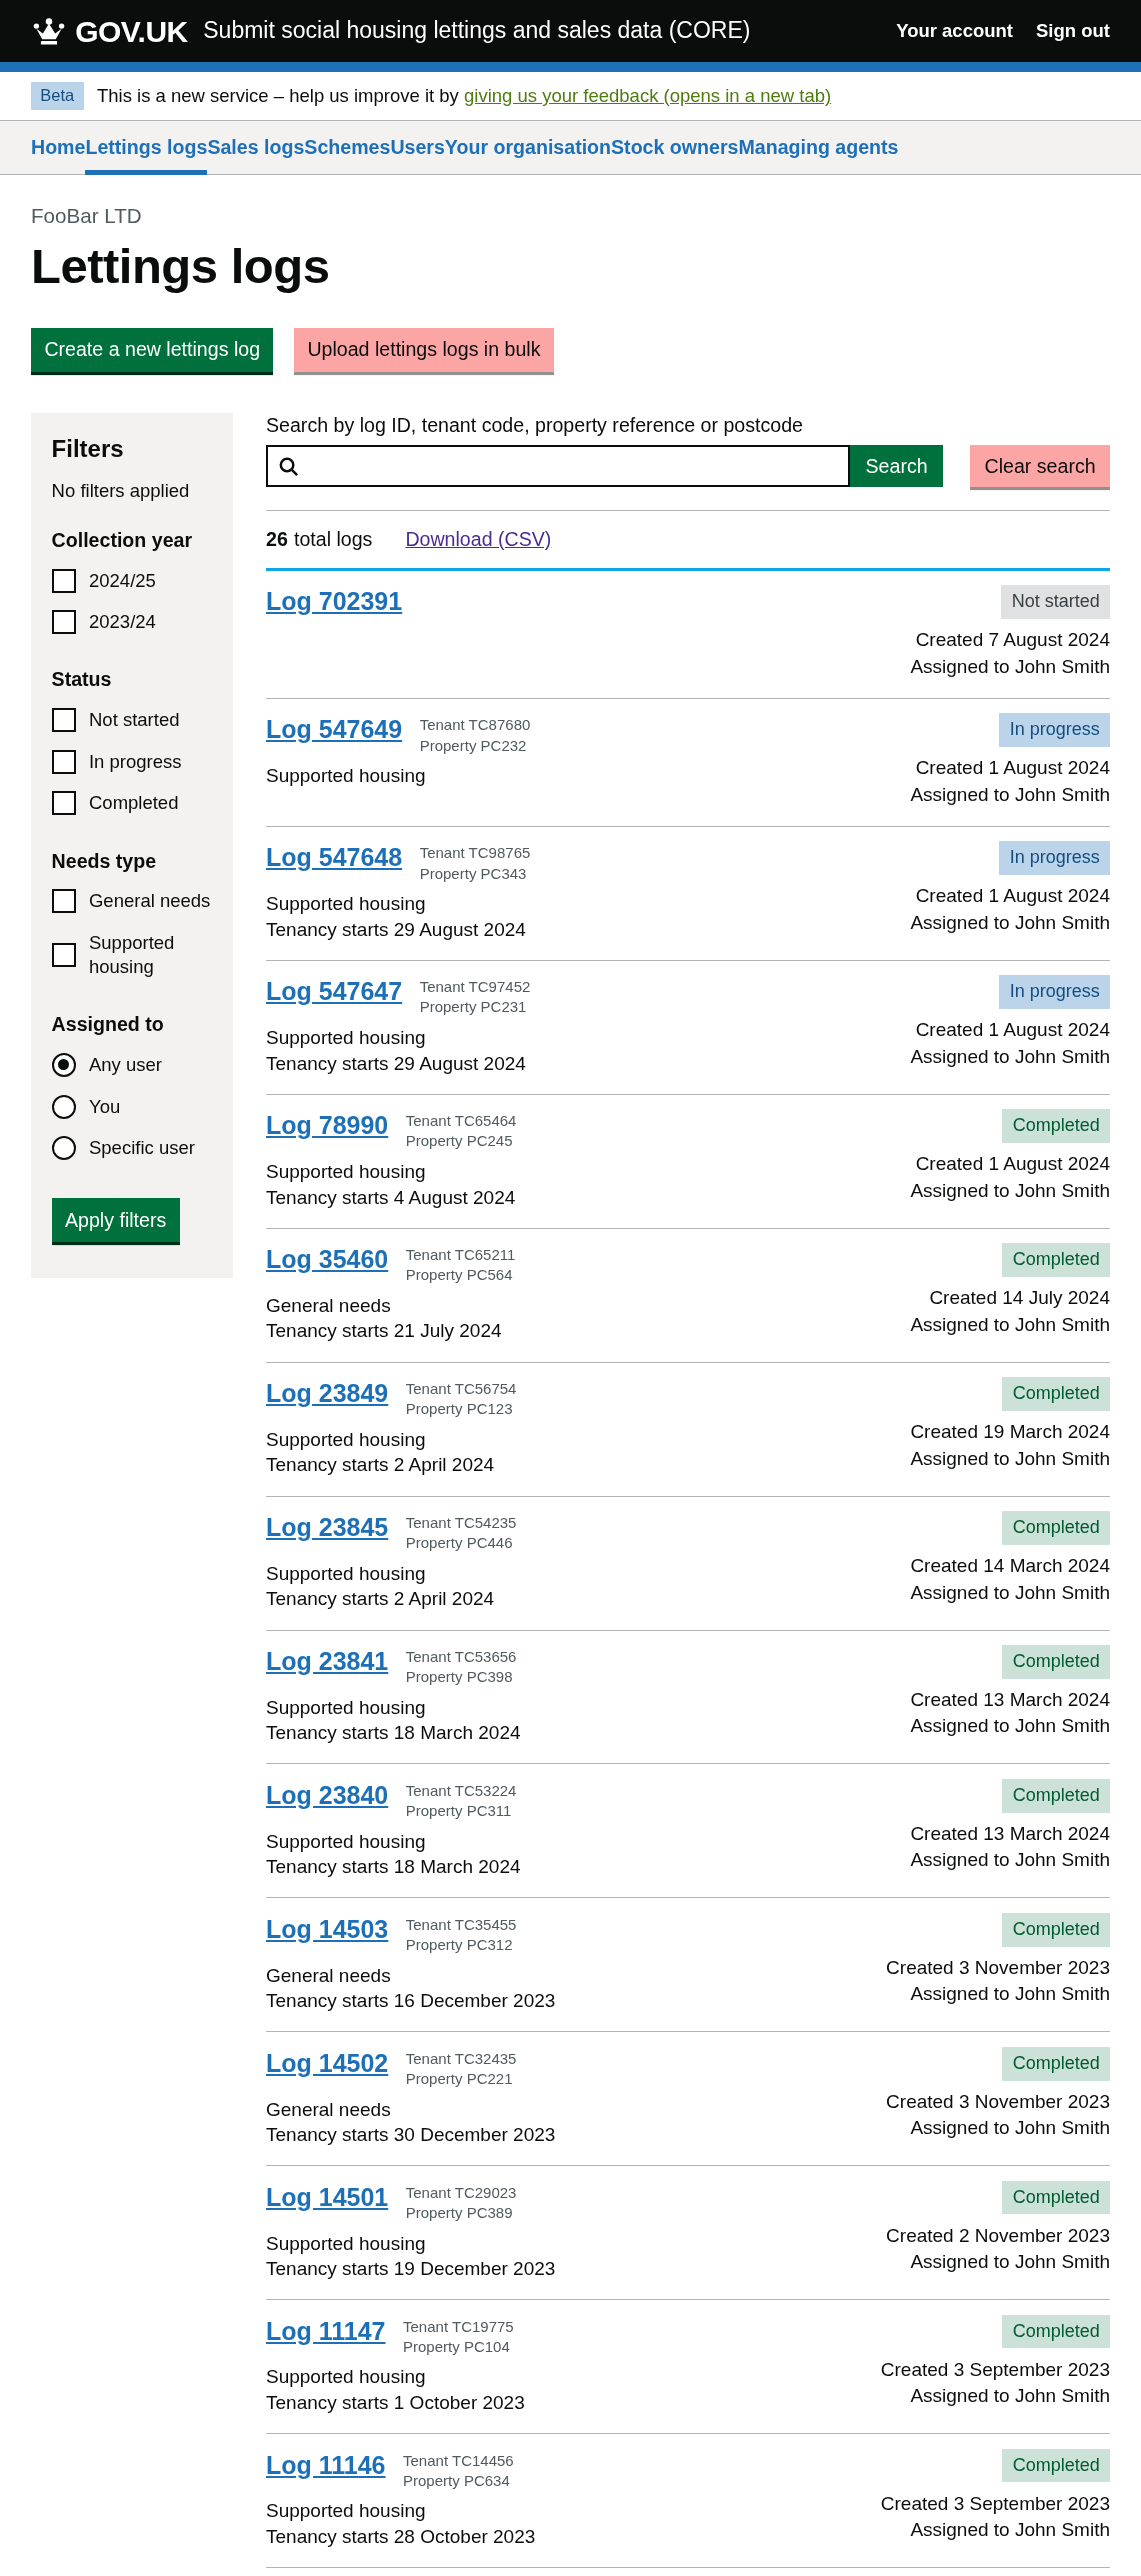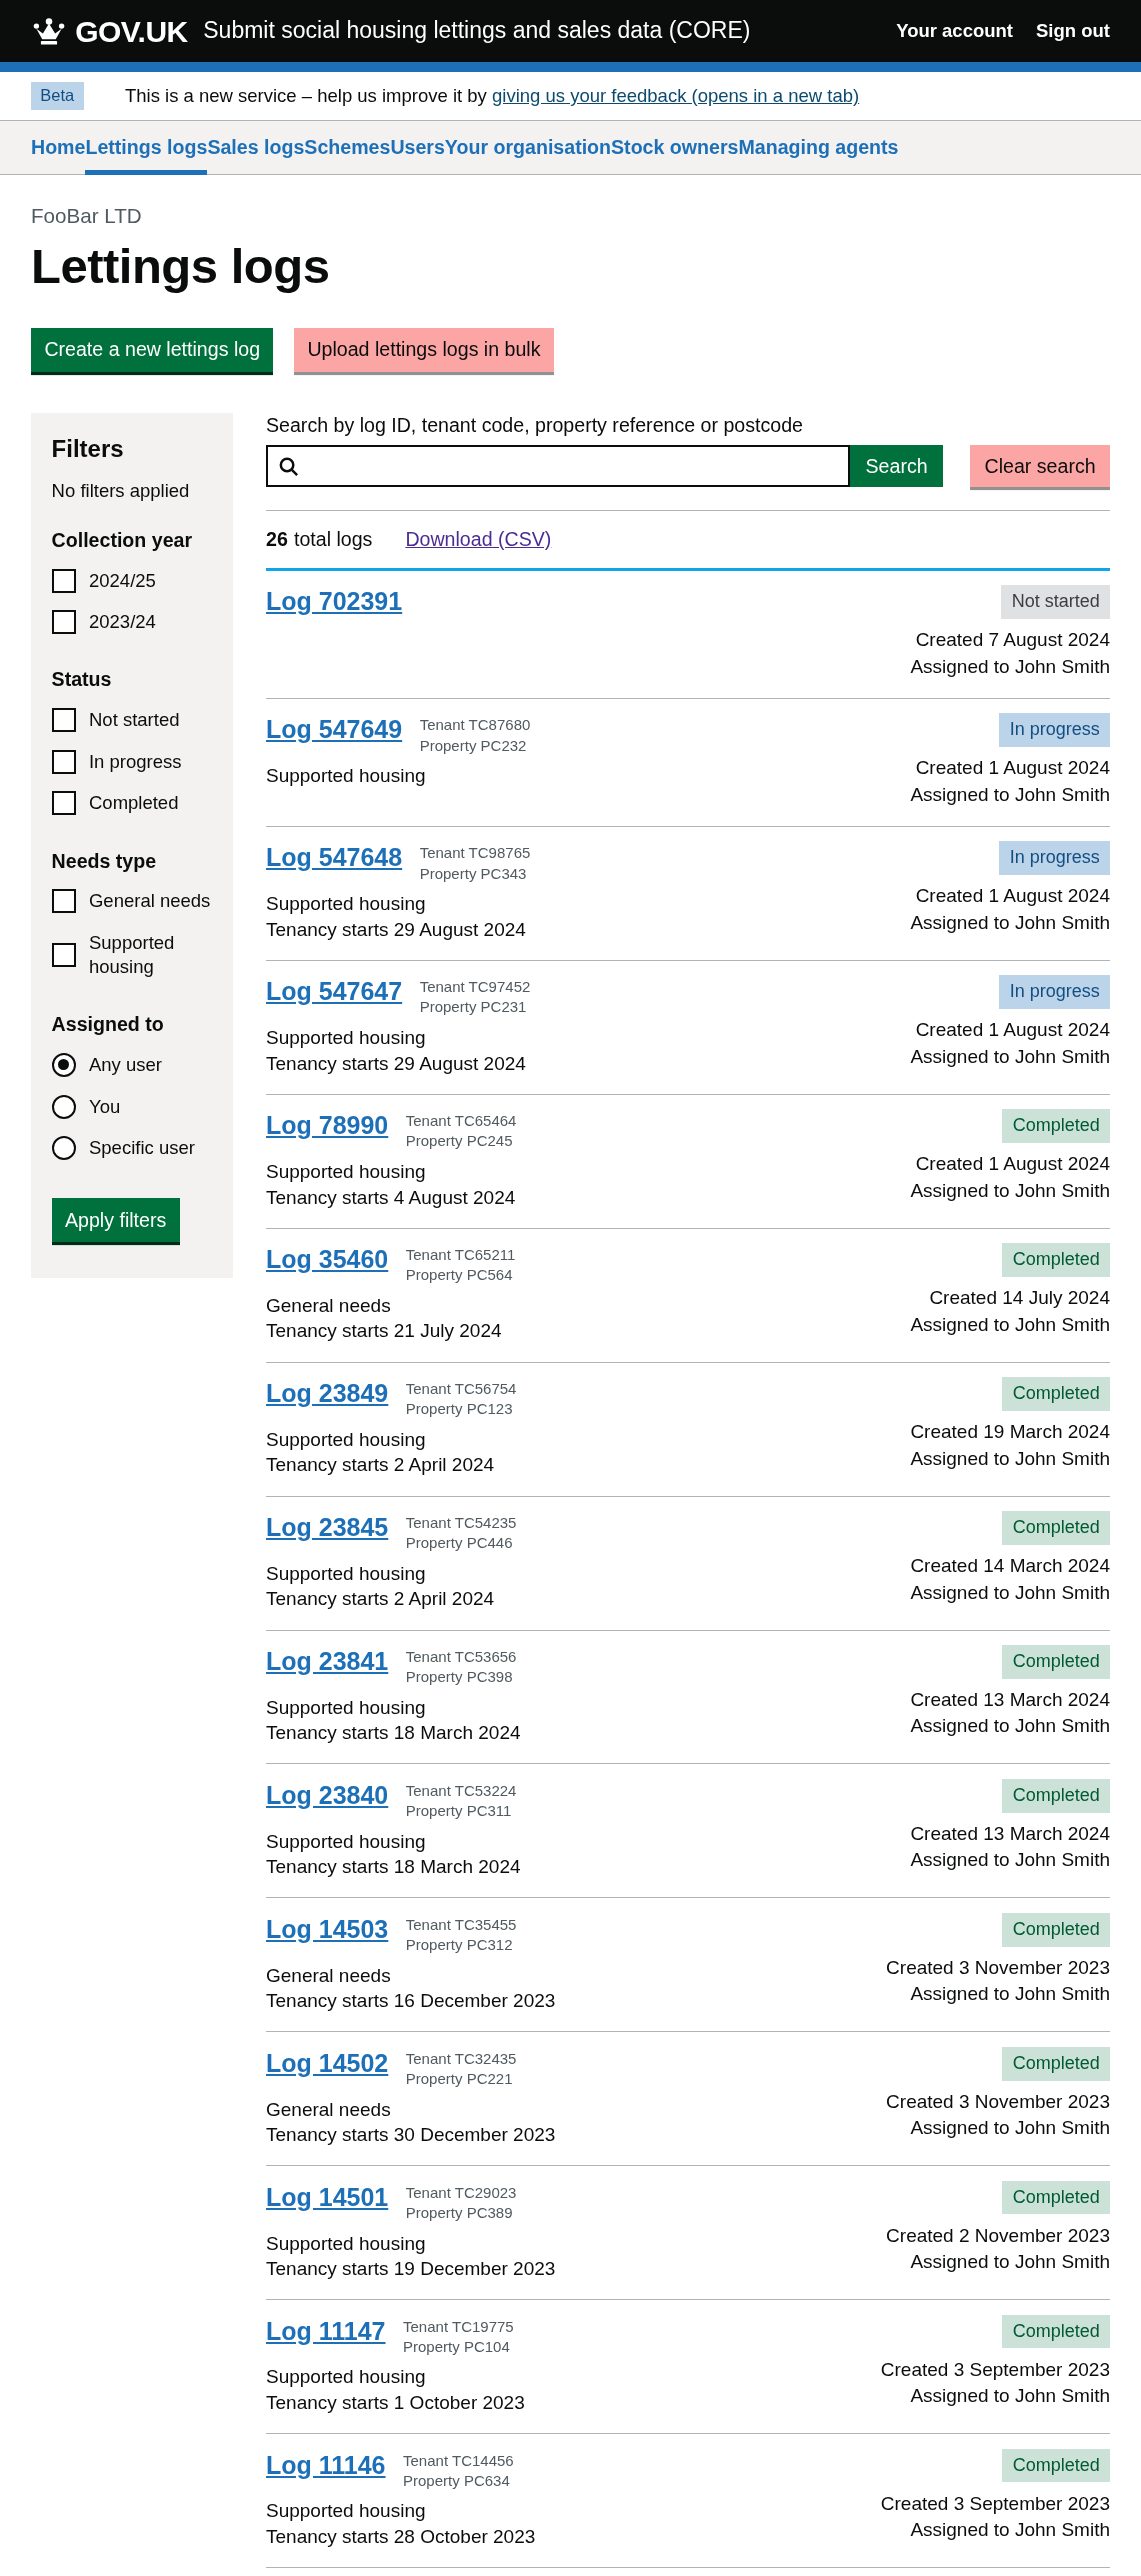--- a/index.html
+++ b/index.html
@@ -20,24 +20,24 @@
   .header-inner { margin:0 31px; height:62px; display:flex; align-items:center; }
   .logo-group { display:flex; align-items:center; }
   .crown-icon { display:inline-flex; margin-right:8.2px; }
   .logotype { color:#ffffff; font-weight:700; font-size:30px; letter-spacing:-0.5px; }
   .service-name { color:#ffffff; font-size:23px; font-weight:400; margin-left:15.5px; }
   .header-links { margin-left:auto; display:flex; gap:23px; }
   .header-links a { color:#ffffff; font-size:18.5px; font-weight:700; }
 
   
   .phase-banner { border-bottom:1px solid #b1b4b6; background:#fff; }
-  .phase-inner { margin:0 31px; padding:10.3px 0; display:flex; align-items:center;gap:28px; }
+  .phase-inner { margin:0 31px; padding:10.3px 0; display:flex; align-items:center; }
   .beta-tag { background:#bbd4ea; color:#144e81; font-size:16.5px; font-weight:400; padding:3.1px 9.3px; margin-right:13.4px; }
   .phase-text { font-size:18.5px; }
-  .phase-text a { color:#0c4a6e; text-decoration:underline; }
+  .phase-text a { color:#4d7c0f; text-decoration:underline; }
 
   
   .subnav { background:#f3f2f1; border-bottom:1px solid #b1b4b6; }
   .subnav-inner { margin:0 31px; display:flex; }
   .subnav a { display:inline-block; color:#1d70b8; font-weight:700; font-size:19.6px; padding:13.4px 0 10.3px; border-bottom:5.2px solid transparent; margin-bottom:-1px; }
   .subnav a.active { border-bottom-color:#1d70b8; }
 
   
   .page-head { padding-top:28px; }
   .caption { color:#505a5f; font-size:20.6px; margin-bottom:5.2px; }

